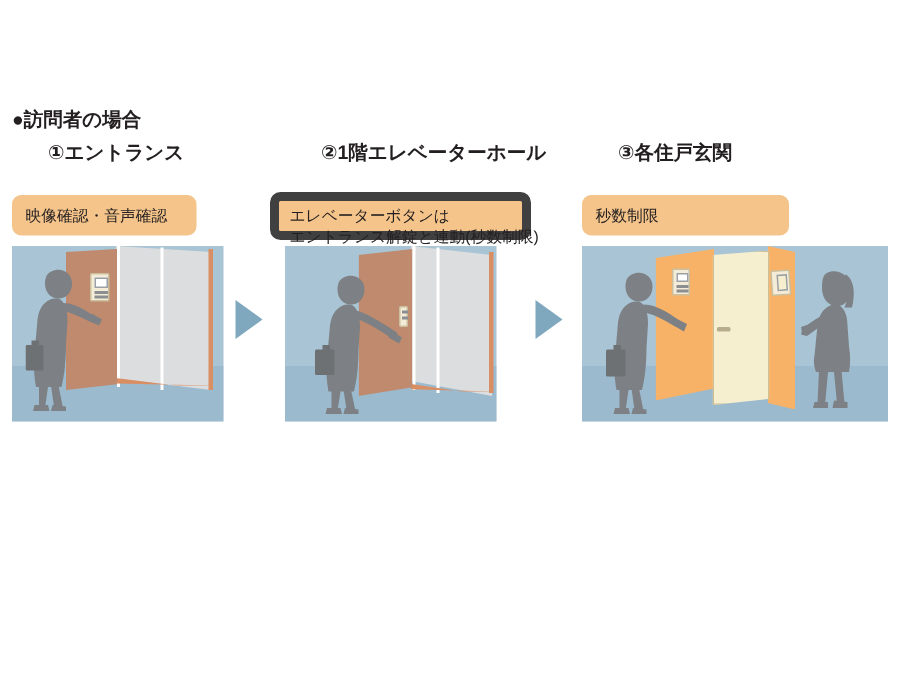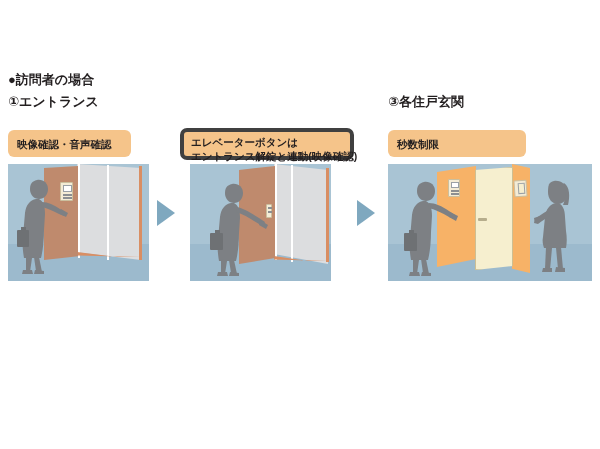--- a/index.html
+++ b/index.html
@@ -32,48 +32,49 @@
     letter-spacing: 0px;
     white-space: nowrap;
     line-height: 1.1;
   }
   .col-heading {
     position: absolute;
     font-size: 13px;
     font-weight: bold;
     white-space: nowrap;
     line-height: 1.1;
+    margin-left: 24px;
   }
   #h1 { left: 8px;   top: 95px; }
   #h2 { left: 190px; top: 95px; }
   #h3 { left: 388px; top: 95px; text-align: right; }
 
   
   .chip {
     position: absolute;
     background: #f5c48a;
     border-radius: 6px;
     font-size: 10.5px;
-    font-weight: bold;
+    font-weight: normal;
     color: #231f20;
     line-height: 14px;
     box-sizing: border-box;
     display: flex;
     align-items: center;
   }
   #chip1 {
     left: 8px; top: 130px;
     width: 123px; height: 27px;
     padding-left: 9px;
   }
   #chip2 {
     left: 180px; top: 128px;
     width: 174px; height: 32px;
     padding: 3px 0 0 7px;
-    border: 4px solid #404040;
+    border: 6px solid #404040;
     border-radius: 7px;
     align-items: flex-start;
   }
   #chip3 {
     left: 388px; top: 130px;
     width: 138px; height: 27px;
     padding-left: 9px;
   }
   .chip .l1, .chip .l2 { display: block; white-space: nowrap; }
 
@@ -152,30 +153,31 @@
   .door-cream { position: absolute; background: #f6efcf; border: 1px solid #cdbf93; box-sizing: border-box; }
   .door-knob { position: absolute; background: #b6ad8c; border-radius: 1px; }
 </style>
 </head>
 <body>
 
 <div class="stage">
 
   <div class="main-heading">●訪問者の場合</div>
   <div class="col-heading" id="h1">①エントランス</div>
+  <div class="col-heading" id="h2">②1階エレベーターホール</div>
   <div class="col-heading" id="h3">③各住戸玄関</div>
 
   <div class="chip" id="chip1">
     <span class="l1">映像確認・音声確認</span>
   </div>
 
   <div class="chip" id="chip2">
     <span>
       <span class="l1">エレベーターボタンは</span>
-      <span class="l2">エントランス解錠と連動(映像確認)</span>
+      <span class="l2">エントランス解錠と連動(秒数制限)</span>
     </span>
   </div>
 
   <div class="chip" id="chip3">
     <span class="l1">秒数制限</span>
   </div>
 
   <div class="scene" id="scene1">
     <div class="floor"></div>
 

